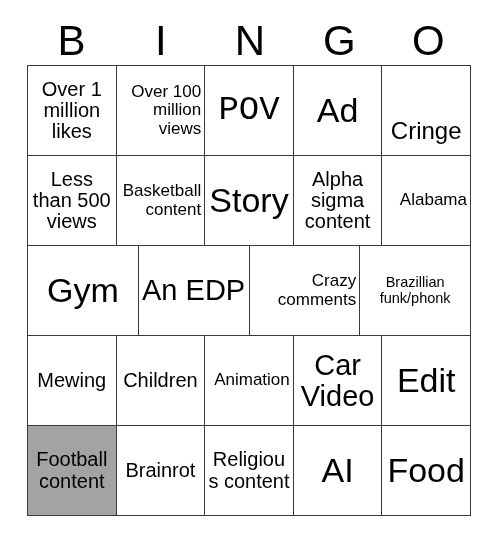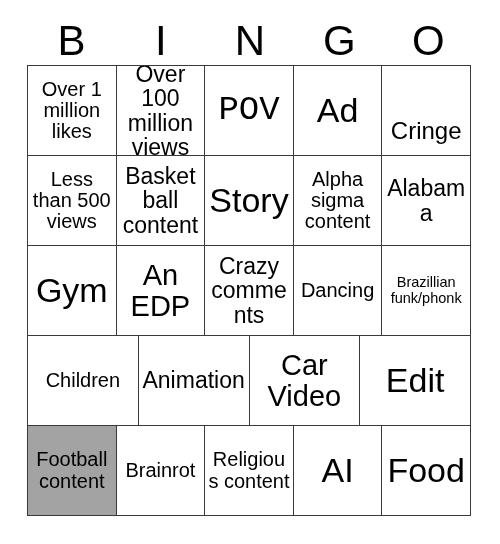--- a/index.html
+++ b/index.html
@@ -84,21 +84,21 @@
     word-wrap: break-word;
     overflow-wrap: break-word;
     hyphens: none;
   }
 
   
   .fs-xxl .cell-text { font-size: 34px; }
   .fs-xl  .cell-text { font-size: 29px; }
   .fs-lg  .cell-text { font-size: 24px; margin-top: 40px; }
   .fs-md  .cell-text { font-size: 20px; }
-  .fs-sm  .cell-text { font-size: 23px; }
+  .fs-sm  .cell-text { font-size: 17px; text-align: right; }
   .fs-xs  .cell-text { font-size: 14.5px; }
 </style>
 </head>
 <body style="background: rgb(255, 255, 255);">
 
 <div id="bingo-card" style="color: rgb(0, 0, 0);">
 
   <div id="header-row">
     <div class="header-letter">B</div>
     <div class="header-letter">I</div>
@@ -148,30 +148,30 @@
     <div class="bingo-row">
       <div class="bingo-cell fs-xxl" style="background: rgb(255, 255, 255); border-right-color: rgb(58, 58, 58); border-bottom-color: rgb(58, 58, 58);">
           <span class="cell-text">Gym</span>
         </div>
       <div class="bingo-cell fs-xl" style="background: rgb(255, 255, 255); border-right-color: rgb(58, 58, 58); border-bottom-color: rgb(58, 58, 58);">
           <span class="cell-text">An EDP</span>
         </div>
       <div class="bingo-cell fs-sm" style="background: rgb(255, 255, 255); border-right-color: rgb(58, 58, 58); border-bottom-color: rgb(58, 58, 58);">
           <span class="cell-text">Crazy comments</span>
         </div>
-      <div class="bingo-cell fs-md" style="background: rgb(255, 255, 255); border-right-color: rgb(58, 58, 58); border-bottom-color: rgb(58, 58, 58);">
-          <span class="cell-text">Dancing</span>
-        </div>
       <div class="bingo-cell fs-xs" style="background: rgb(255, 255, 255); border-right-color: rgb(58, 58, 58); border-bottom-color: rgb(58, 58, 58);">
           <span class="cell-text">Brazillian funk/phonk</span>
         </div>
     </div>
 
     <div class="bingo-row">
       <div class="bingo-cell fs-md" style="background: rgb(255, 255, 255); border-right-color: rgb(58, 58, 58); border-bottom-color: rgb(58, 58, 58);">
+          <span class="cell-text">Mewing</span>
+        </div>
+      <div class="bingo-cell fs-md" style="background: rgb(255, 255, 255); border-right-color: rgb(58, 58, 58); border-bottom-color: rgb(58, 58, 58);">
           <span class="cell-text">Children</span>
         </div>
       <div class="bingo-cell fs-sm" style="background: rgb(255, 255, 255); border-right-color: rgb(58, 58, 58); border-bottom-color: rgb(58, 58, 58);">
           <span class="cell-text">Animation</span>
         </div>
       <div class="bingo-cell fs-xl" style="background: rgb(255, 255, 255); border-right-color: rgb(58, 58, 58); border-bottom-color: rgb(58, 58, 58);">
           <span class="cell-text">Car Video</span>
         </div>
       <div class="bingo-cell fs-xxl" style="background: rgb(255, 255, 255); border-right-color: rgb(58, 58, 58); border-bottom-color: rgb(58, 58, 58);">
           <span class="cell-text">Edit</span>

